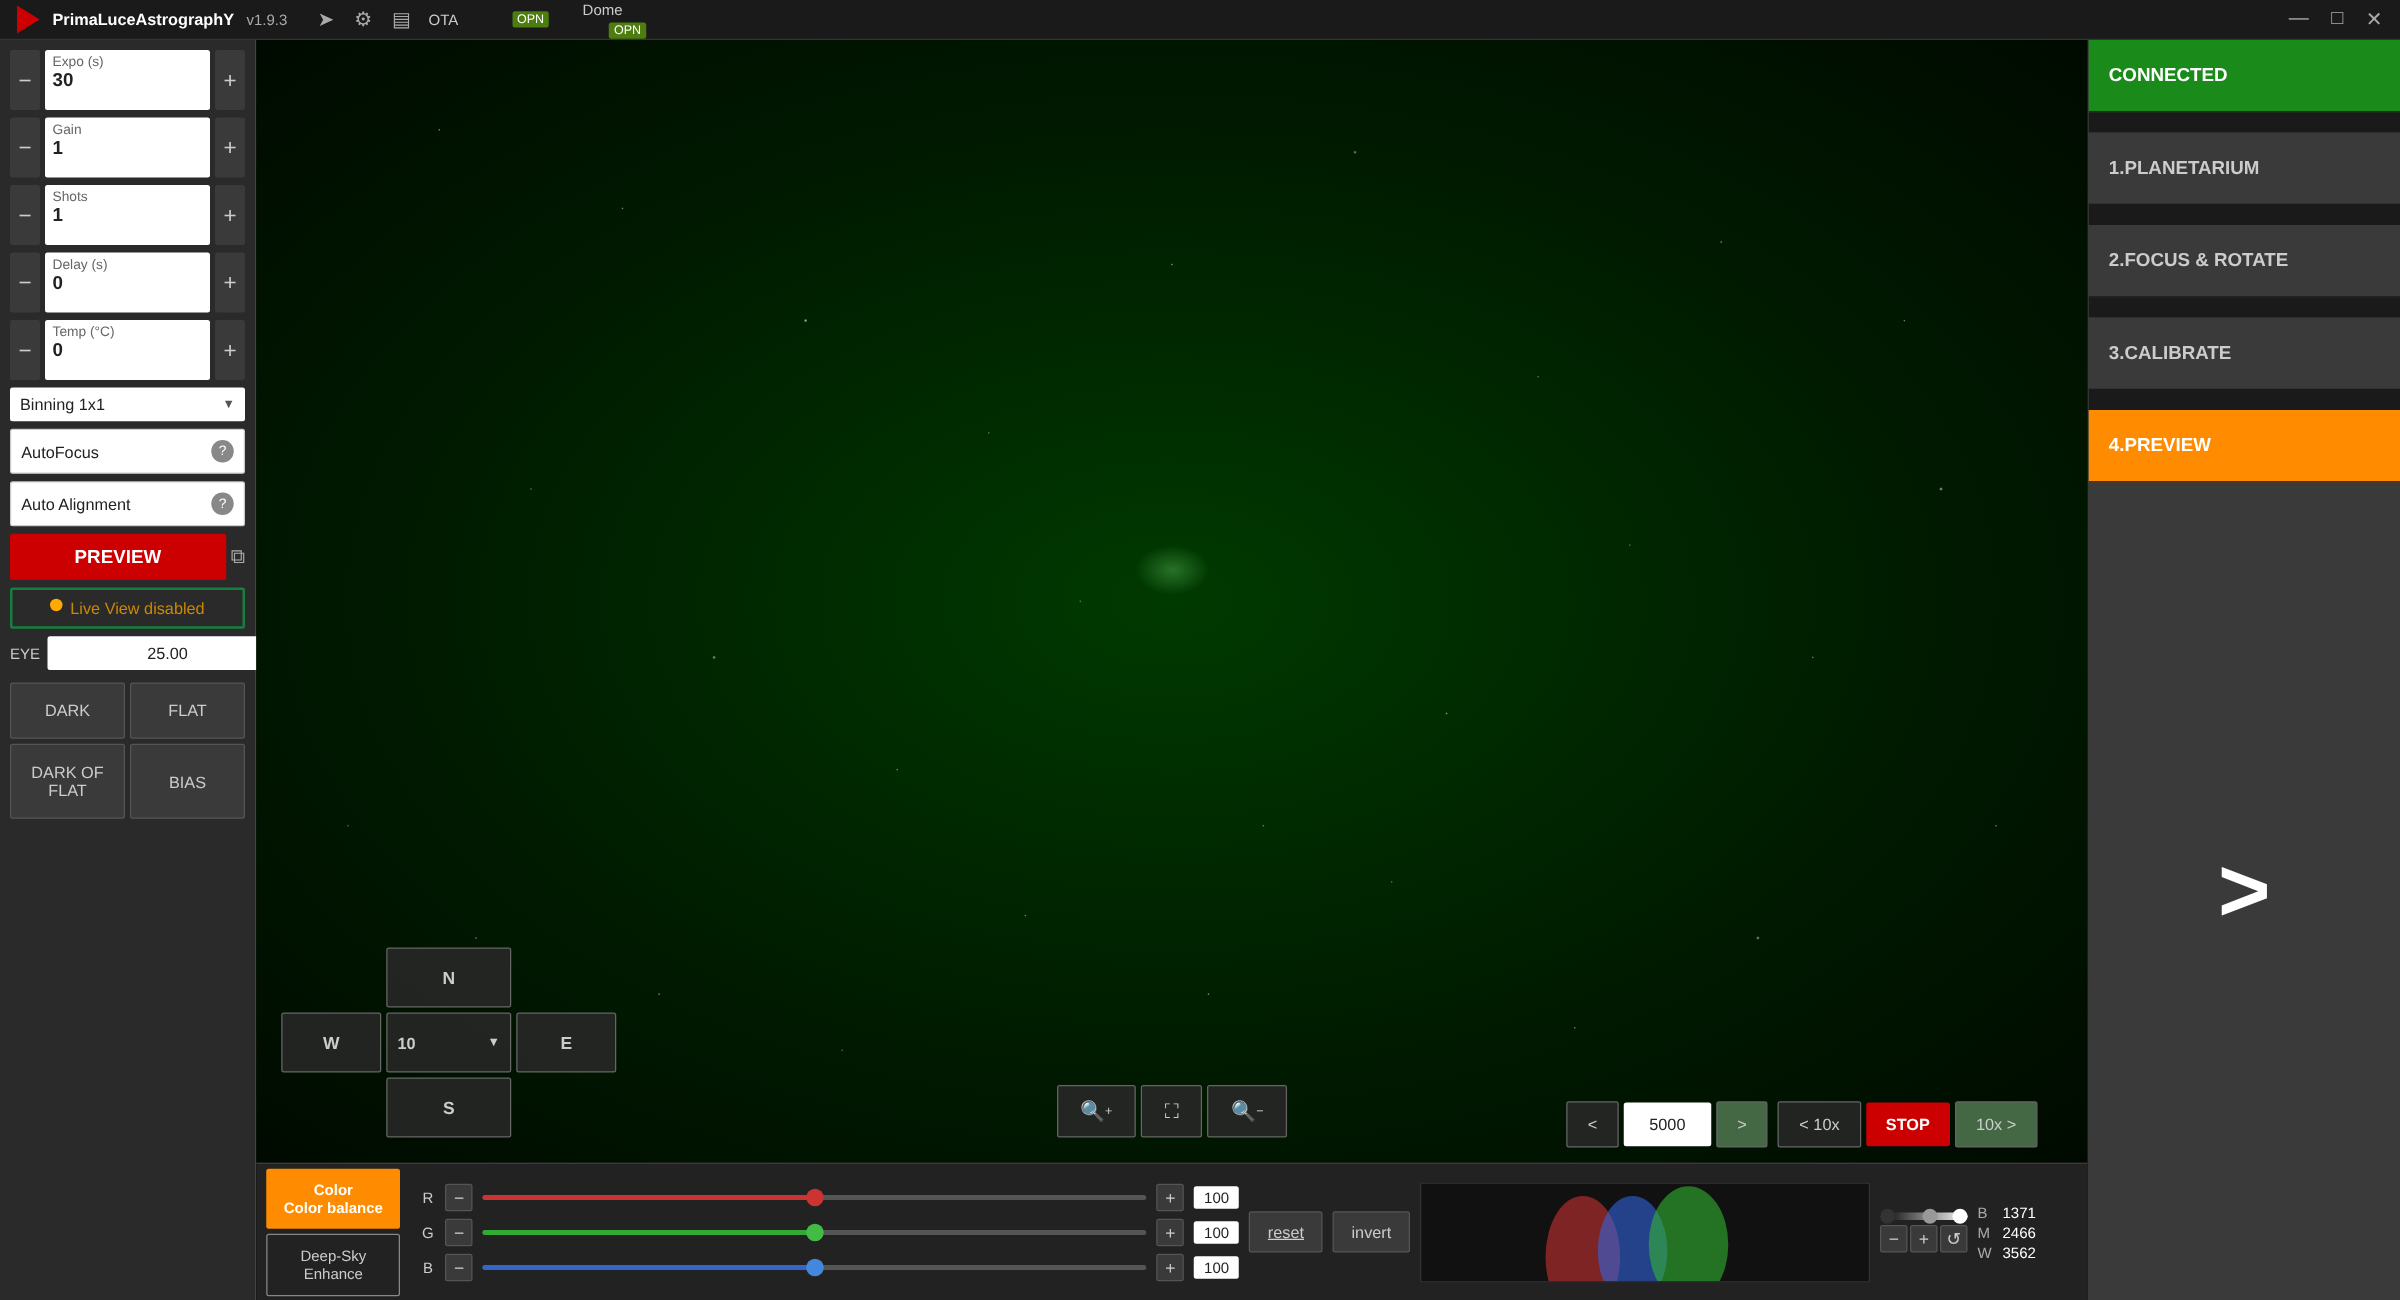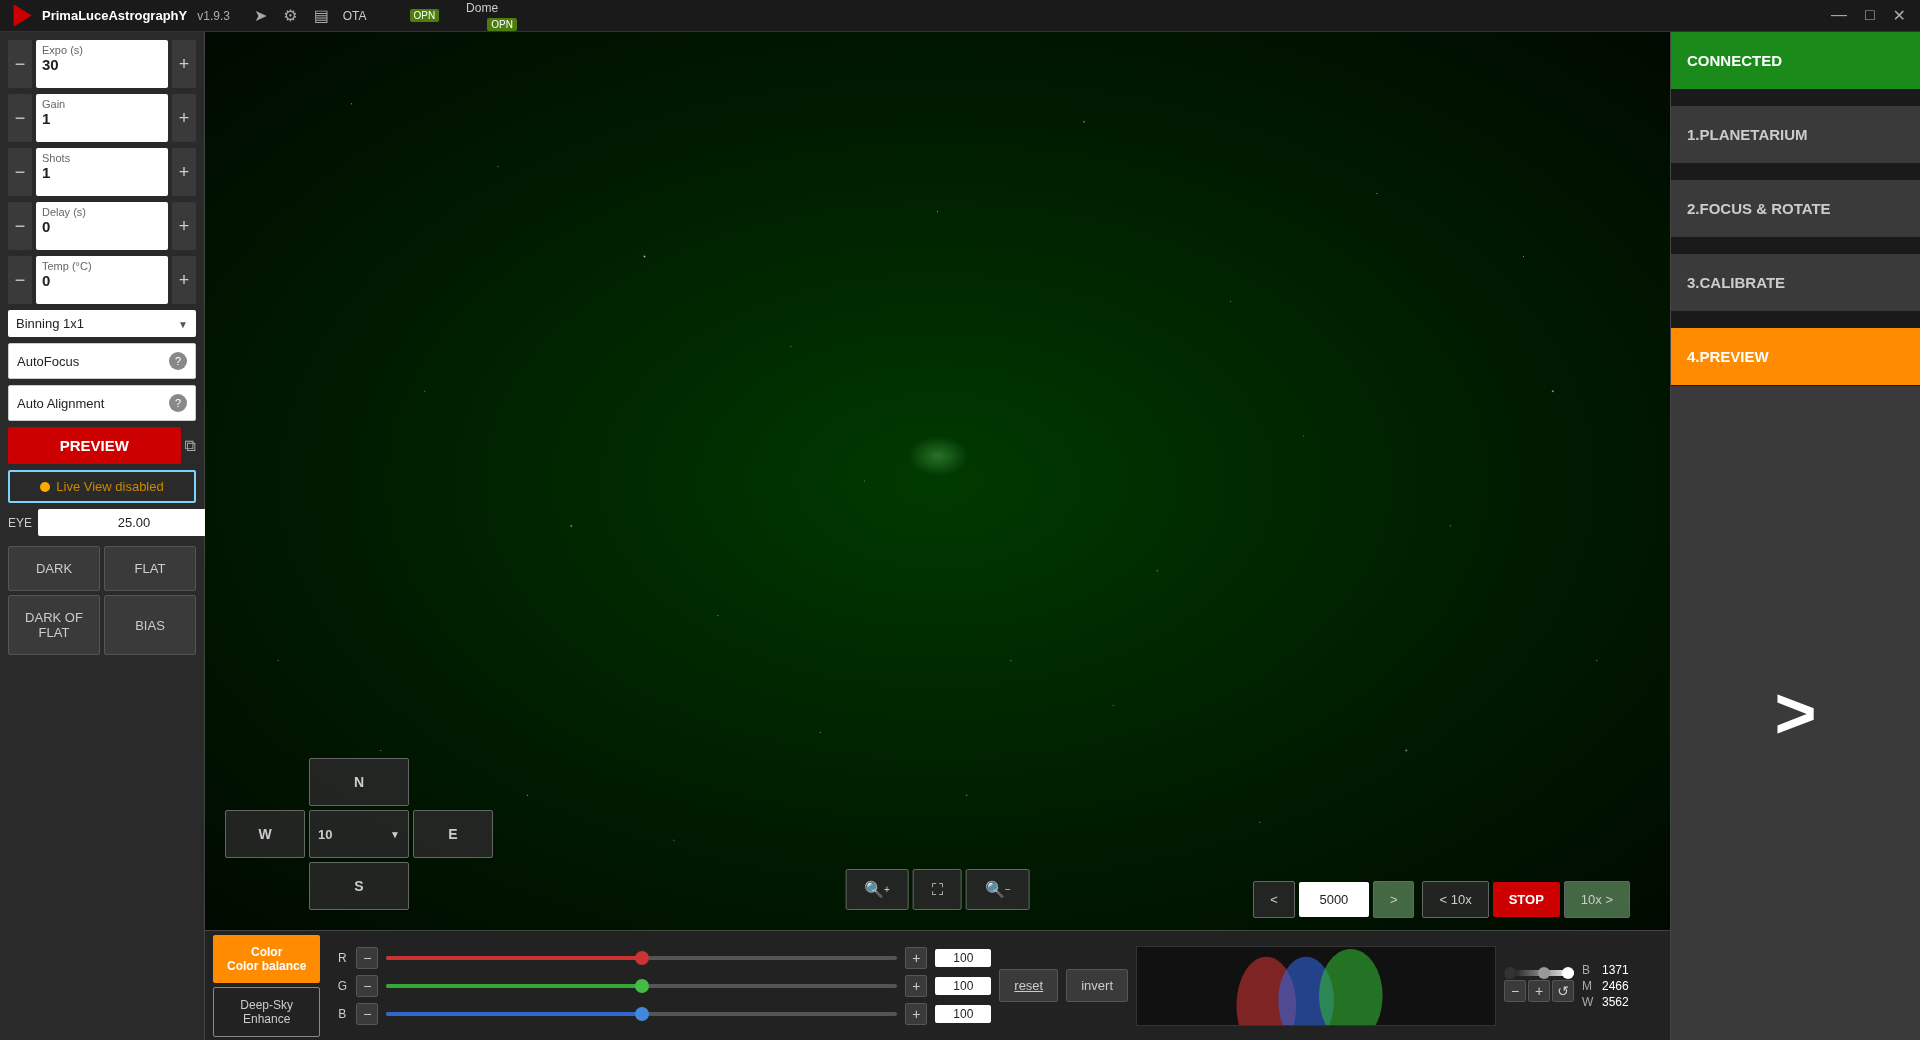--- a/index.html
+++ b/index.html
@@ -153,27 +153,27 @@
       font-size: 15px;
       font-weight: bold;
       cursor: pointer;
       border-radius: 2px;
       display: flex; align-items: center; justify-content: center; gap: 8px;
     }
 
     .live-view-btn {
       width: 100%;
       background: #2a2a2a;
-      border: 2px solid #7dd3fc;
+      border: 2px solid #15803d;
       color: #cc8800;
       padding: 7px;
       font-size: 13px;
       cursor: pointer;
       border-radius: 2px;
-      display: flex; align-items: center; justify-content: center; gap: 6px;
+      display: flex; justify-content: center; gap: 6px;
     }
     .live-dot { width: 10px; height: 10px; background: #ffaa00; border-radius: 50%; }
 
     .eye-row {
       display: flex; align-items: center; gap: 6px;
       margin-top: 0;
     }
     .eye-label { color: #ccc; font-size: 12px; width: 35px; }
     .eye-value {
       flex: 1;
@@ -405,21 +405,21 @@
     }
     .slider-thumb-r { background: #cc3333; }
     .slider-thumb-g { background: #44bb44; }
     .slider-thumb-b { background: #4488dd; }
     .slider-minus, .slider-plus {
       background: #3a3a3a; border: 1px solid #555; color: #ccc;
       width: 22px; height: 22px; display: flex; align-items: center; justify-content: center;
       cursor: pointer; font-size: 14px; border-radius: 2px;
     }
     .slider-value {
-      width: 56px; background: #fff; color: #222; text-align: center;
+      width: 36px; background: #fff; color: #222; text-align: center;
       font-size: 12px; padding: 2px 2px; border-radius: 2px; border: none;
     }
 
     .reset-btn {
       background: #3a3a3a; border: 1px solid #555; color: #ccc;
       padding: 8px 14px; font-size: 13px; cursor: pointer; border-radius: 2px; text-decoration: underline;
     }
     .invert-btn {
       background: #3a3a3a; border: 1px solid #555; color: #ccc;
       padding: 8px 14px; font-size: 13px; cursor: pointer; border-radius: 2px;

